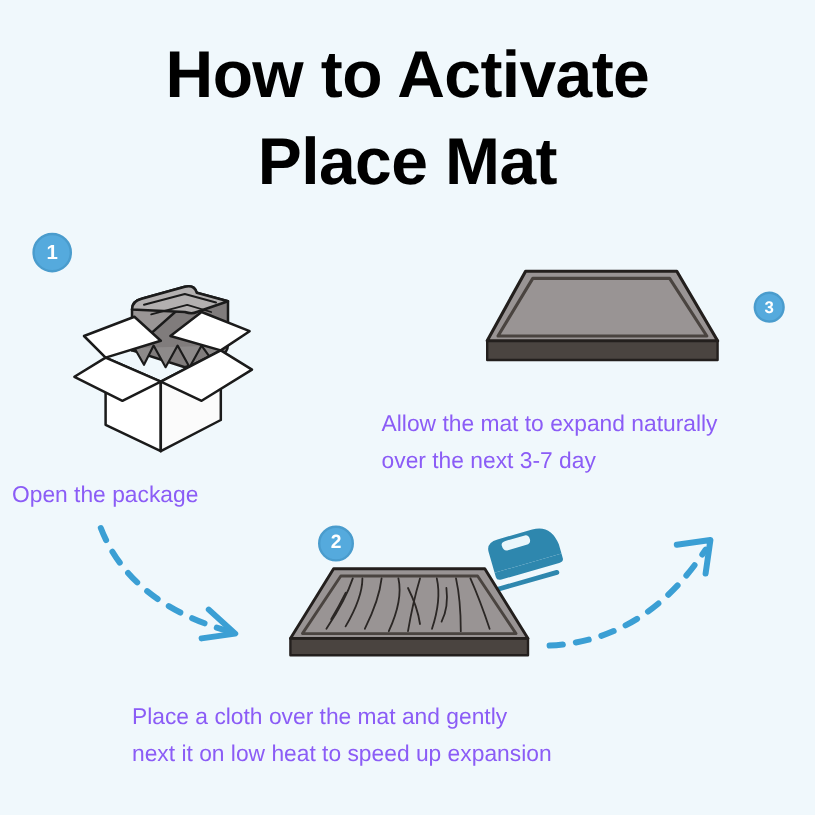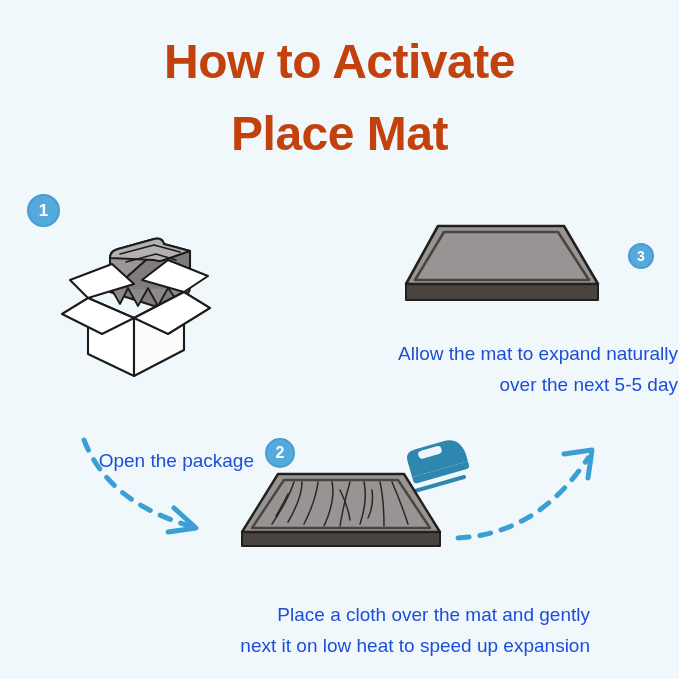--- a/index.html
+++ b/index.html
@@ -23,23 +23,23 @@
 
   
   .title-block {
     position: absolute;
     left: 0;
     top: 26px;
     width: 679px;
     text-align: center;
   }
   .title-line {
-    color: #c2410c;
+    color: #000000;
     font-weight: bold;
-    font-size: 48px;
+    font-size: 55px;
     line-height: 72px;
     letter-spacing: -0.5px;
     white-space: nowrap;
   }
 
   
   .badge {
     position: absolute;
     border-radius: 50%;
     background: #55aadd;
@@ -73,34 +73,33 @@
     top: 243px;
     width: 26px;
     height: 26px;
     font-size: 14px;
     line-height: 22px;
   }
 
   
   .caption {
     position: absolute;
-    color: #1d4ed8;
+    color: #8b5cf6;
     font-size: 19px;
     line-height: 31px;
-    text-align: right;
+    text-align: left;
   }
   #caption-1 {
     left: 10px;
     top: 397px;
     width: 244px;
-    margin-top: 48px;
   }
   #caption-2 {
     left: 110px;
-    top: 599px;
+    top: 582px;
     width: 480px;
   }
   #caption-3 {
     left: 318px;
     top: 338px;
     width: 360px;
   }
   .caption .line { display: block; white-space: nowrap; }
 
   
@@ -228,16 +227,16 @@
       <path d="M8 66 L200 66 L200 82 L8 82 Z" fill="#4a4440" stroke="#231f1d" stroke-width="2" stroke-linejoin="round"></path>
 
       <path d="M40 8 L166 8 L200 66 L8 66 Z" fill="#999494" stroke="#231f1d" stroke-width="2.6" stroke-linejoin="round"></path>
 
       <path d="M46 14 L160 14 L191 62 L17 62 Z" fill="none" stroke="#4a4440" stroke-width="2.6" stroke-linejoin="round"></path>
     </svg>
   </div>
 
   <div class="caption" id="caption-3">
     <span class="line">Allow the mat to expand naturally</span>
-    <span class="line">over the next 5-5 day</span>
+    <span class="line">over the next 3-7 day</span>
   </div>
 
 </div>
 
 </body></html>

